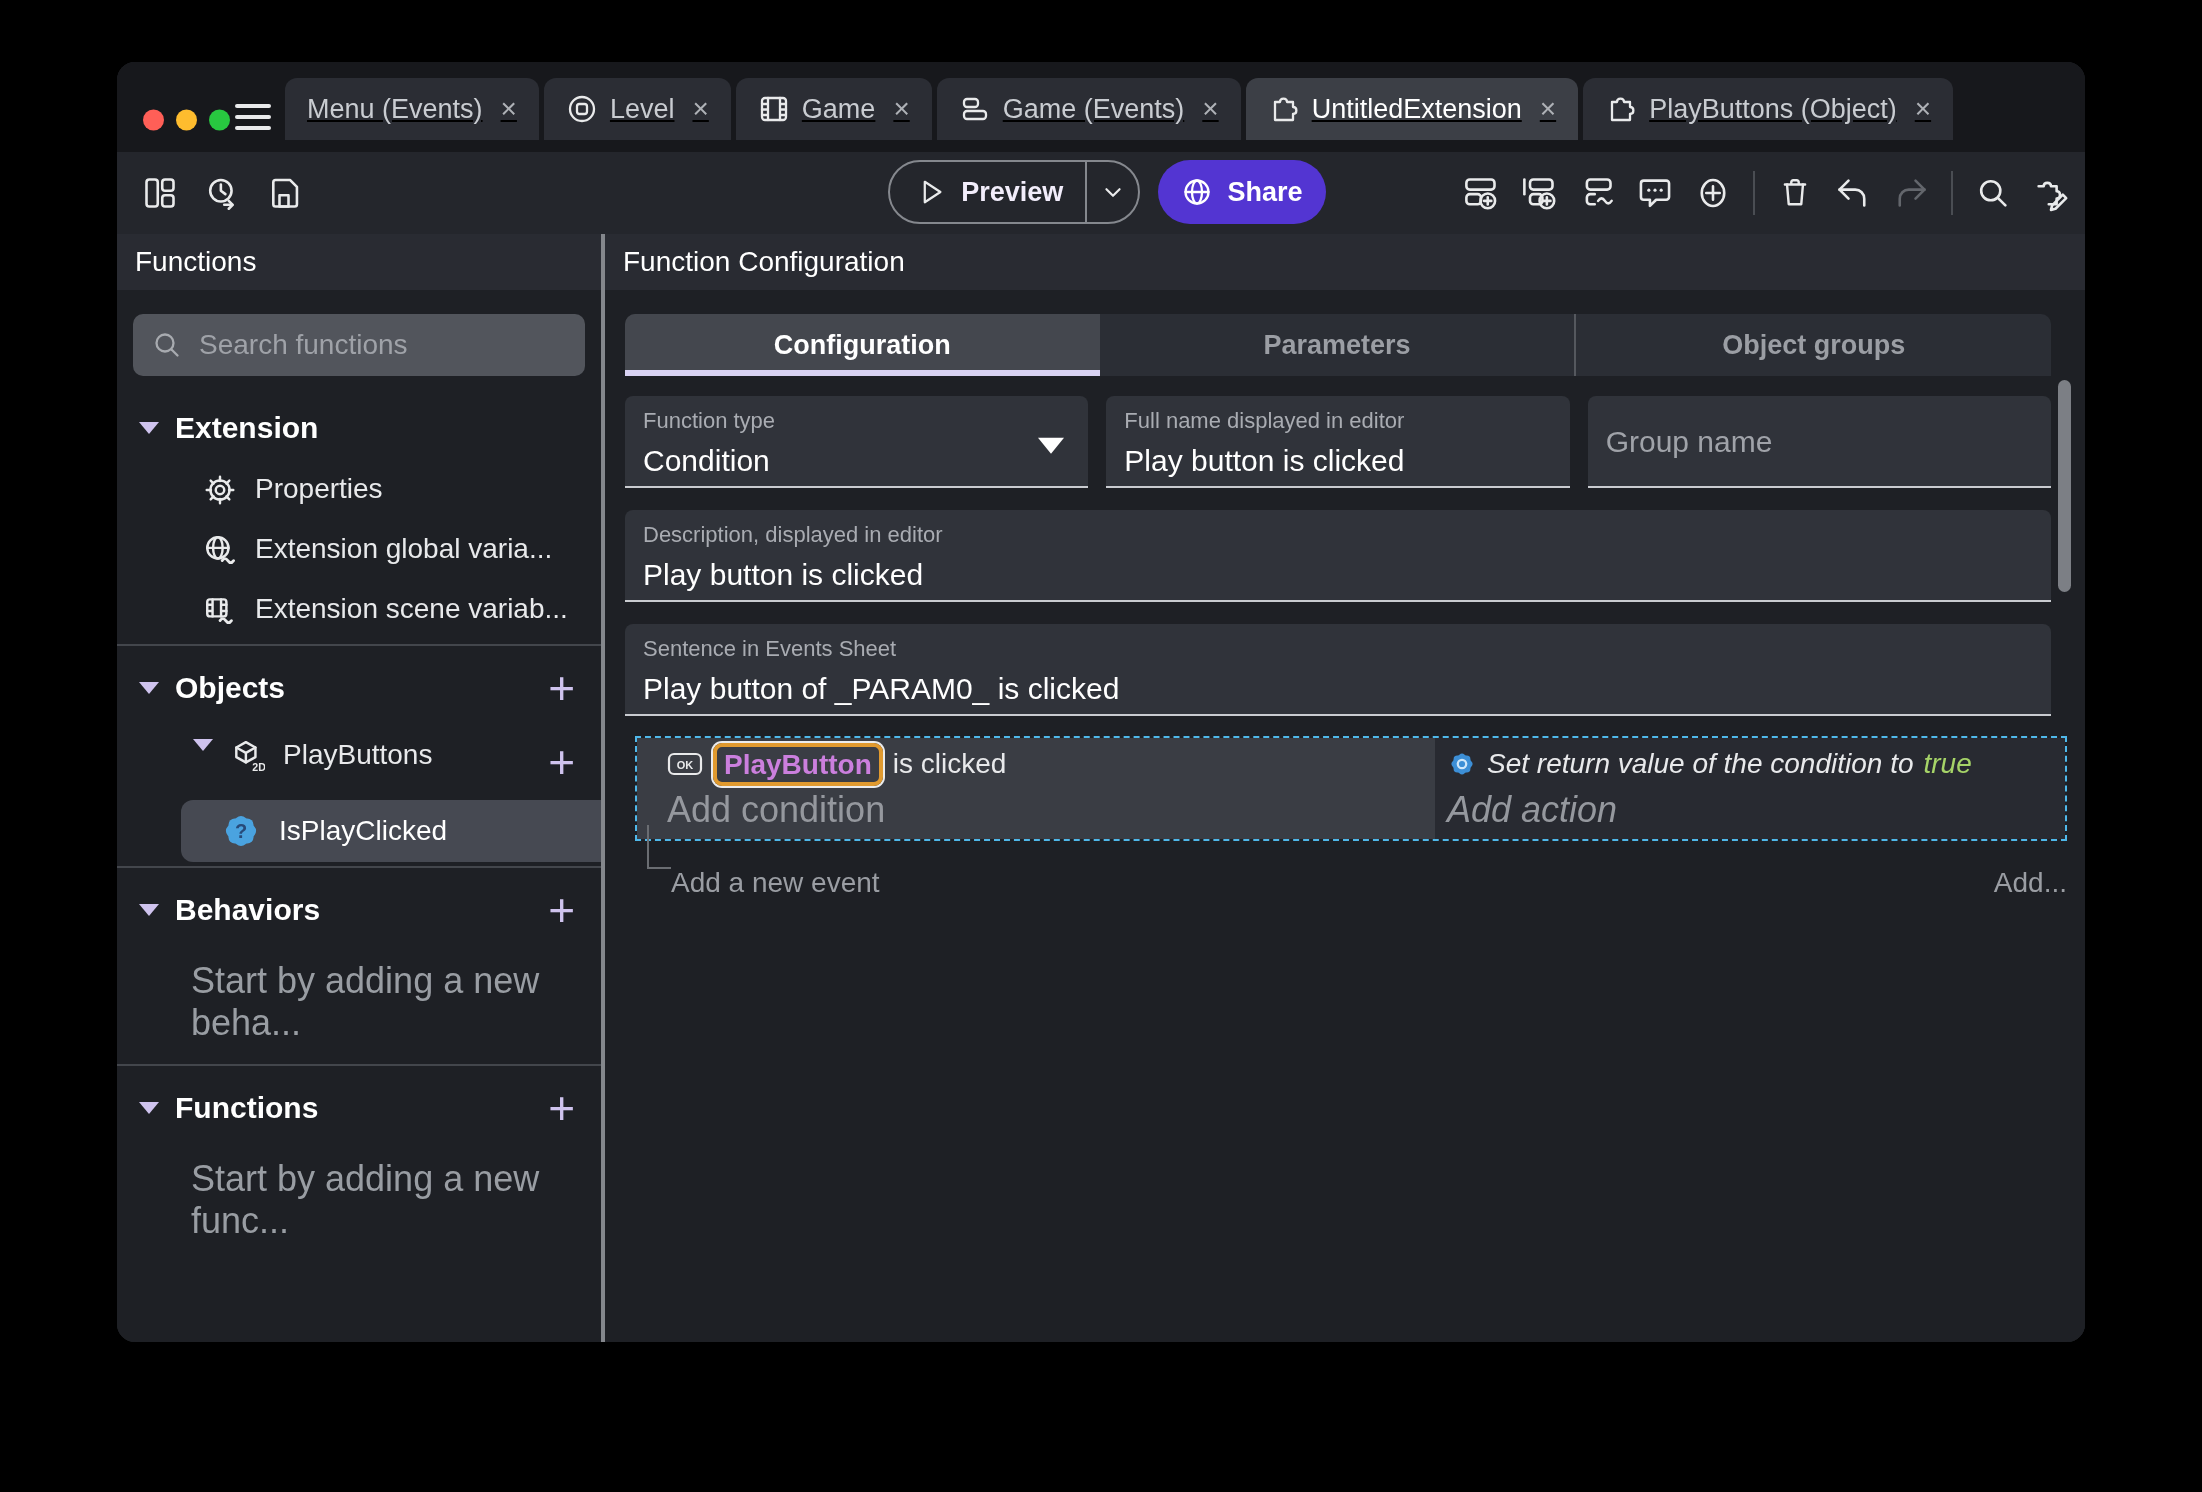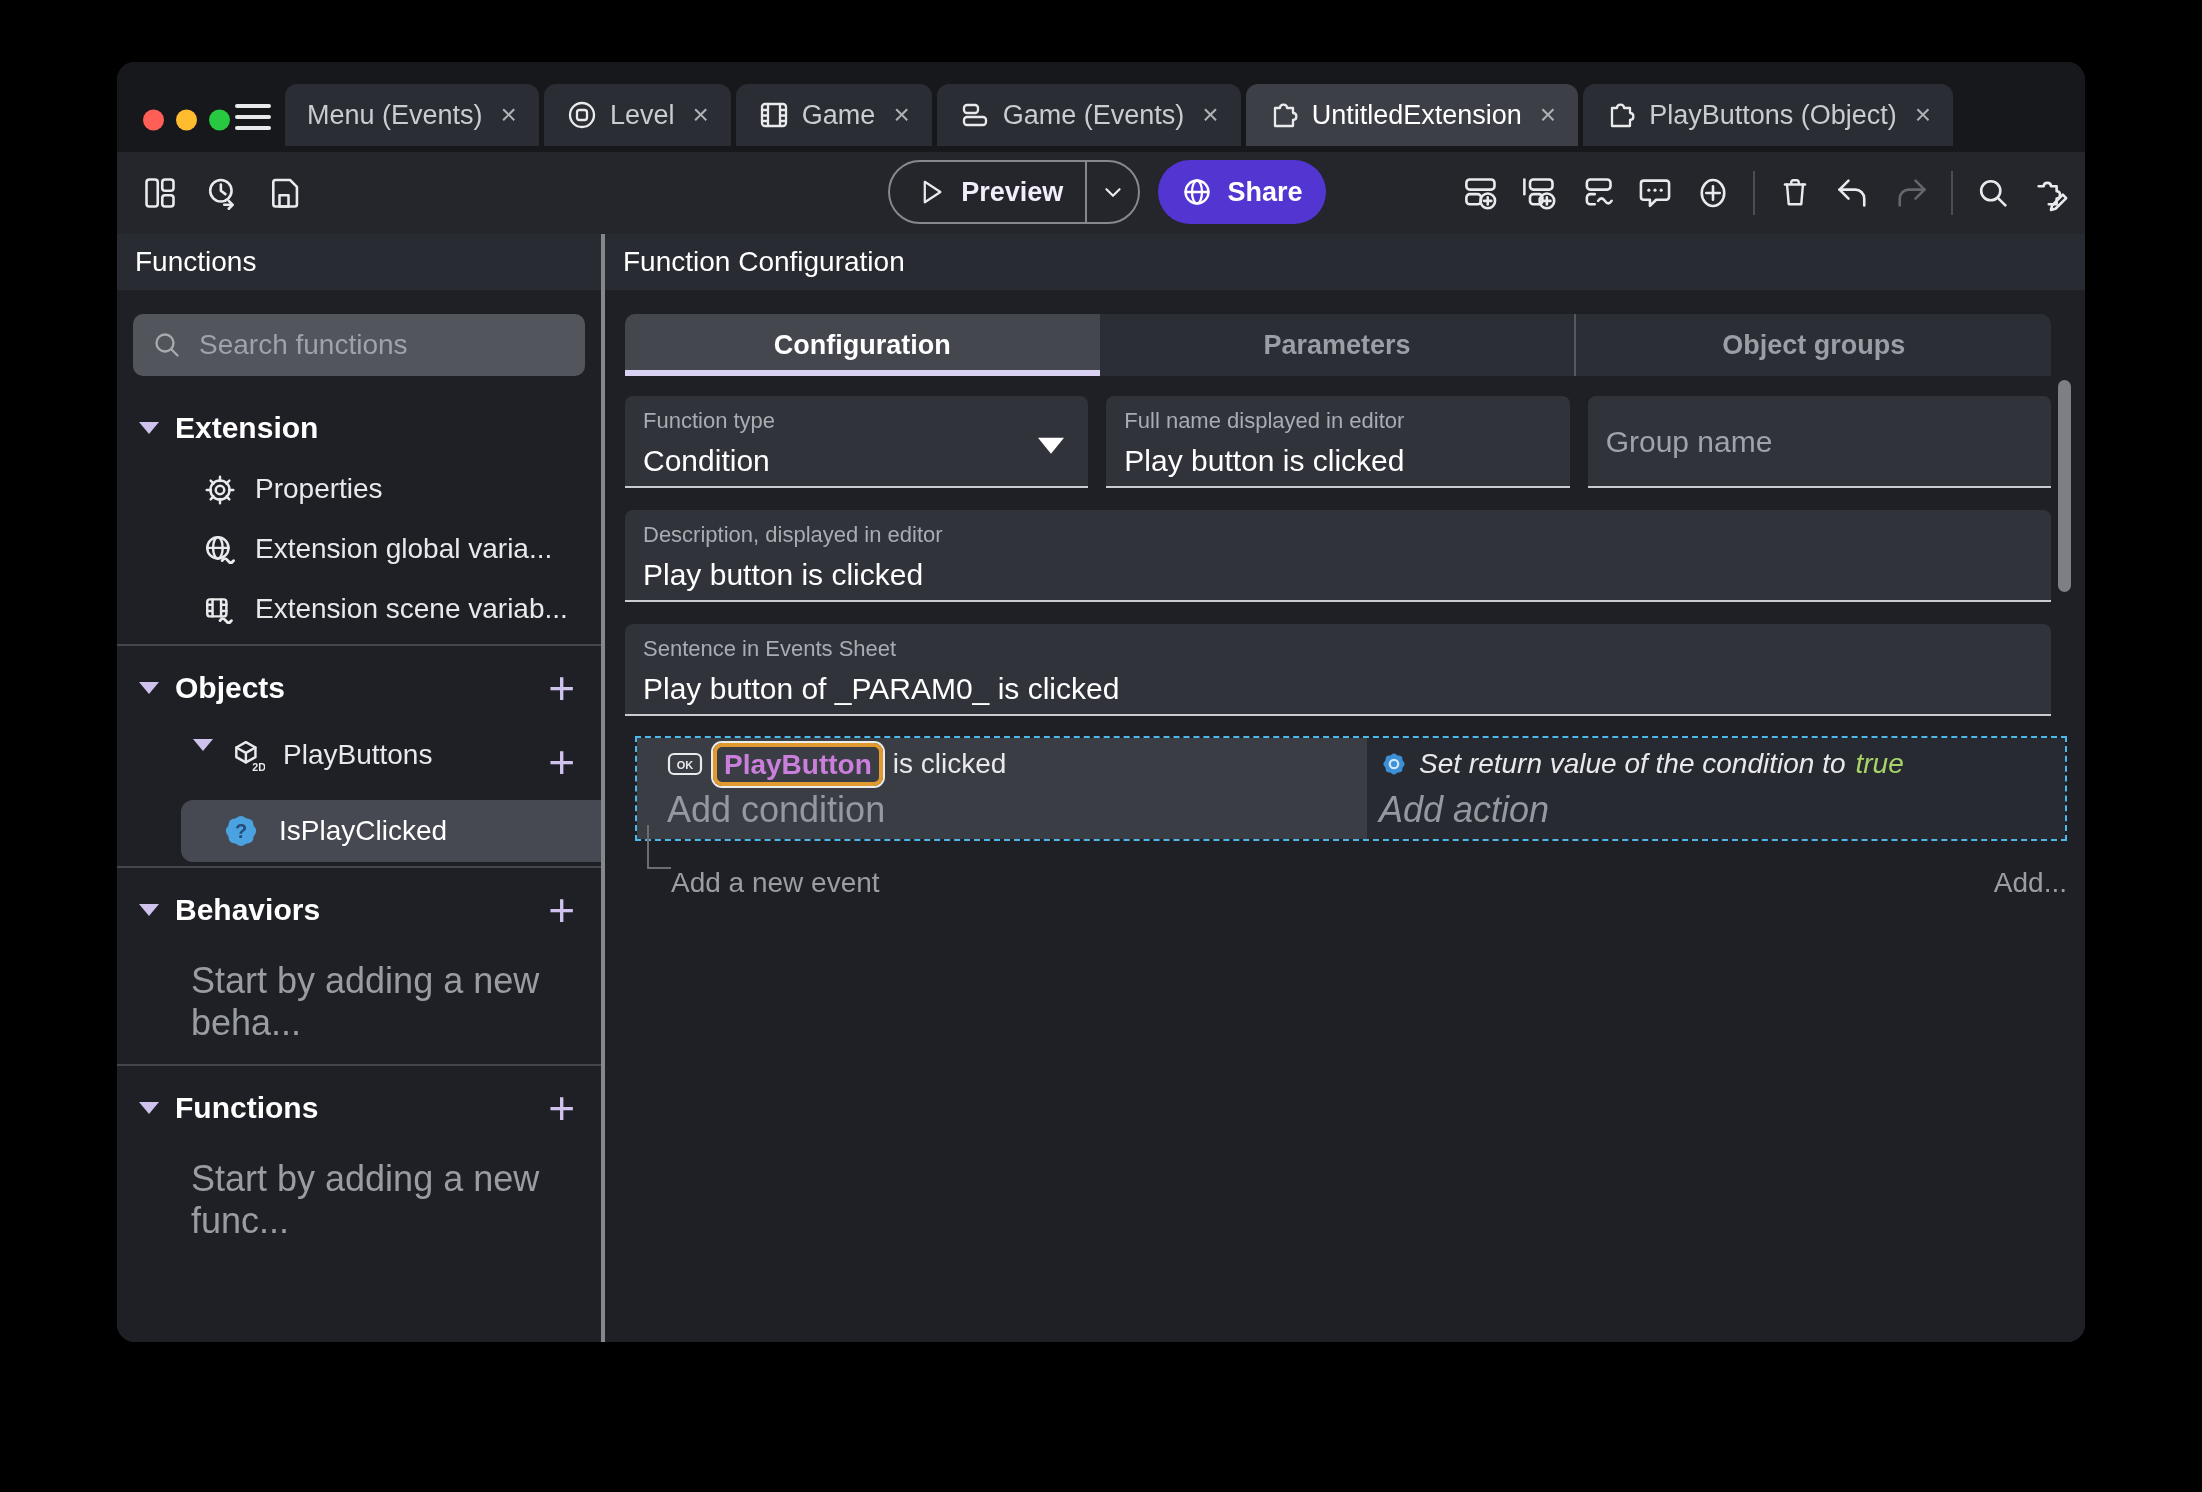--- a/index.html
+++ b/index.html
@@ -9,21 +9,21 @@
     background:#24262c; border-radius:18px; overflow:hidden;
     box-shadow:0 30px 90px rgba(0,0,0,.85);
   }
   
   .tabbar { position:relative; height:90px; background:#17181c; }
   .traffic { position:absolute; left:26px; top:106px; transform:translateY(-50%); display:flex; gap:12px; top:58px; }
   .traffic span { width:21px; height:21px; border-radius:50%; display:block; }
   .light-red { background:#ff5f57; } .light-yellow { background:#febc2e; } .light-green { background:#28c840; }
   .hamburger { position:absolute; left:118px; top:42px; width:36px; display:flex; flex-direction:column; gap:7px; cursor:pointer; }
   .hamburger span { height:4px; background:#e9eaeb; border-radius:2px; }
-  .tabs { position:absolute; left:168px; bottom:6px; display:flex; gap:5px; align-items:flex-end; }
+  .tabs { position:absolute; left:168px; bottom:12px; display:flex; gap:5px; align-items:flex-end;text-decoration:underline; }
   .tab { height:62px; background:#2b2d34; border-radius:12px 12px 0 0; display:flex; align-items:center; gap:12px; padding:0 22px; color:#c9ccd1; font-size:27px; white-space:nowrap; cursor:pointer; }
   .tab.active { background:#3c3f46; color:#ffffff; }
   .tab .ticon { width:32px; height:32px; flex:0 0 auto; }
   .tab .close { font-size:28px; color:#aeb1b6; margin-left:6px; line-height:1; }
   
   .toolbar { position:relative; height:82px; background:#24262c; }
   .tool-left { position:absolute; left:25px; top:0; height:100%; display:flex; align-items:center; gap:26px; }
   .tbtn { width:36px; height:36px; display:flex; align-items:center; justify-content:center; cursor:pointer; }
   .icon-svg { stroke:#e9eaeb; fill:none; stroke-width:2.3; stroke-linecap:round; stroke-linejoin:round; }
   .preview-btn { position:absolute; left:771px; top:8px; width:252px; height:64px; border:2px solid #85888e; border-radius:33px; display:flex; align-items:center; cursor:pointer; }
@@ -69,21 +69,21 @@
   .field .flabel { font-size:22px; color:#a9acb2; }
   .field .fvalue, .field input { margin-top:10px; font-size:30px; color:#fff; background:transparent; border:none; outline:none; font-family:inherit; width:100%; }
   .field input::placeholder { color:#a0a3a9; }
   .field.placeholder-only { justify-content:center; }
   .field.placeholder-only input { margin-top:0; }
   .dd-arrow { position:absolute; right:24px; top:50%; margin-top:0; width:0; height:0; border-left:13px solid transparent; border-right:13px solid transparent; border-top:16px solid #fff; transform:translateY(-20%); }
   .field.full { margin-top:22px; }
   
   .events { position:relative; margin-top:20px; margin-left:10px; margin-right:-16px; }
   .event-row { display:flex; border:2px dashed #4fb8ea; }
-  .cond-cell { width:730px; background:#3a3d44; padding:5px 0 8px 30px; }
+  .cond-cell { width:798px; background:#3a3d44; padding:5px 0 8px 30px; }
   .act-cell { flex:1; background:#282a31; padding:5px 0 8px 12px;font-style:italic; }
   .ev-line1 { display:flex; align-items:center; gap:10px; height:42px; color:#e8e9eb; font-size:28px; }
   .ev-line2 { color:#95989e; font-size:36px; margin-top:4px; }
   .param-chip { color:#cb7fdd; font-weight:bold; border:4px solid #e09a2f; border-radius:9px; padding:0 7px; box-shadow:0 0 0 2px rgba(255,255,255,.9); line-height:1.25; }
   .true-val { color:#a6d468; }
   .connector { position:absolute; left:12px; top:89px; width:24px; height:44px; border-left:2px solid #6a6d72; border-bottom:2px solid #6a6d72; }
   .add-row { display:flex; justify-content:space-between; margin-top:26px; padding-left:36px; color:#9a9da3; font-size:28px; }
   .scroll-thumb { position:absolute; right:14px; top:90px; width:13px; height:212px; border-radius:7px; background:#7c7f85; }
 </style>
 </head>

